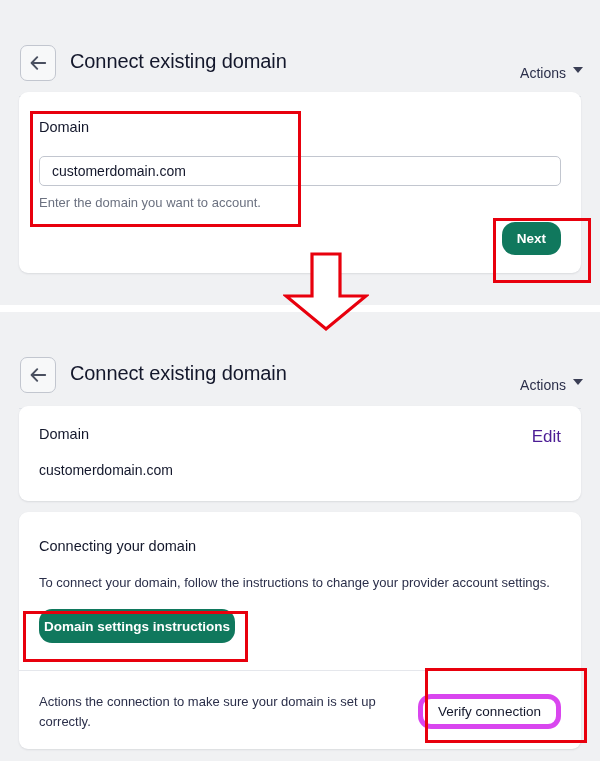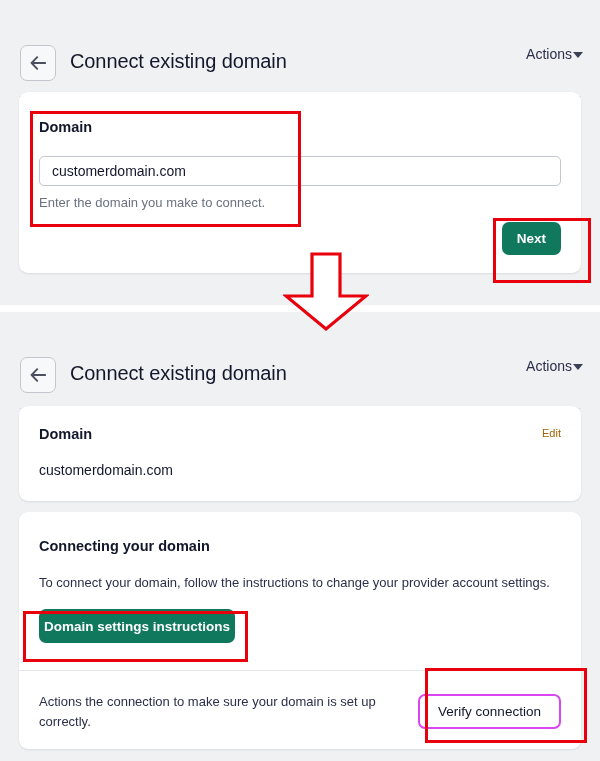--- a/index.html
+++ b/index.html
@@ -52,24 +52,24 @@
     left: 70px;
     top: 19px;
     font-size: 20px;
     color: #13172b;
     letter-spacing: -0.1px;
     white-space: nowrap;
   }
   .actions-menu {
     position: absolute;
     right: 17px;
-    top: 15px;
+    top: 34px;
     display: flex;
-    align-items: center;
-    gap: 1px;
+    align-items: flex-start;
+    gap: 7px;
     cursor: pointer;
   }
   .actions-label {
     font-size: 14px;
     color: #2b2f4a;
   }
   .caret-down {
     width: 0; height: 0;
     border-left: 5px solid transparent;
     border-right: 5px solid transparent;
@@ -98,21 +98,21 @@
   .card-divider {
     position: absolute;
     left: 0; right: 0;
     height: 1px;
     background: #e5e7ec;
   }
 
   .field-label {
     position: absolute;
     font-size: 14.5px;
-    font-weight: bold;
+    font-weight: normal;
     color: #13172b;
   }
   .field-help {
     position: absolute;
     font-size: 13px;
     color: #6b7180;
   }
   .text-input {
     position: absolute;
     box-sizing: border-box;
@@ -131,47 +131,47 @@
     color: #2b2f4a;
     line-height: 20px;
   }
   .static-value {
     position: absolute;
     font-size: 14px;
     color: #13172b;
   }
   .link-text {
     position: absolute;
-    font-size: 11px;
-    color: #a16207;
+    font-size: 17px;
+    color: #4c1d95;
     cursor: pointer;
   }
 
   .btn {
     position: absolute;
     box-sizing: border-box;
-    border-radius: 7px;
+    border-radius: 13px;
     font-family: "Liberation Sans", sans-serif;
     font-size: 13.5px;
     font-weight: bold;
     display: flex;
     align-items: center;
     justify-content: center;
     cursor: pointer;
     border: none;
     white-space: nowrap;
   }
   .btn-primary {
     background: #10785d;
     color: #ffffff;
   }
   .btn-secondary {
     background: #ffffff;
     color: #13172b;
-    border: 2px solid #d946ef;
+    border: 5px solid #d946ef;
     font-weight: normal;
   }
 
   
   .annot-box {
     position: absolute;
     border: 3px solid #e8000d;
     box-sizing: border-box;
     pointer-events: none;
     z-index: 50;
@@ -209,21 +209,21 @@
     <div class="actions-menu">
       <span class="actions-label">Actions</span>
       <span class="caret-down"></span>
     </div>
     <div class="header-rule"></div>
   </div>
 
   <div class="card" id="card-1" style="top:92px; height:181px;">
     <div class="field-label" style="left:20px; top:27px;">Domain</div>
     <input class="text-input" style="left: 20px; top: 64px; width: 522px; height: 30px;" value="customerdomain.com">
-    <div class="field-help" style="left:20px; top:103px;">Enter the domain you make to connect.</div>
+    <div class="field-help" style="left:20px; top:103px;">Enter the domain you want to account.</div>
     <div class="btn btn-primary" style="right:20px; top:130px; width:59px; height:33px;">Next</div>
   </div>
 
 </div>
 
 <div class="gap-strip"></div>
 
 <div class="screen" id="screen-2">
 
   <div class="page-header">

